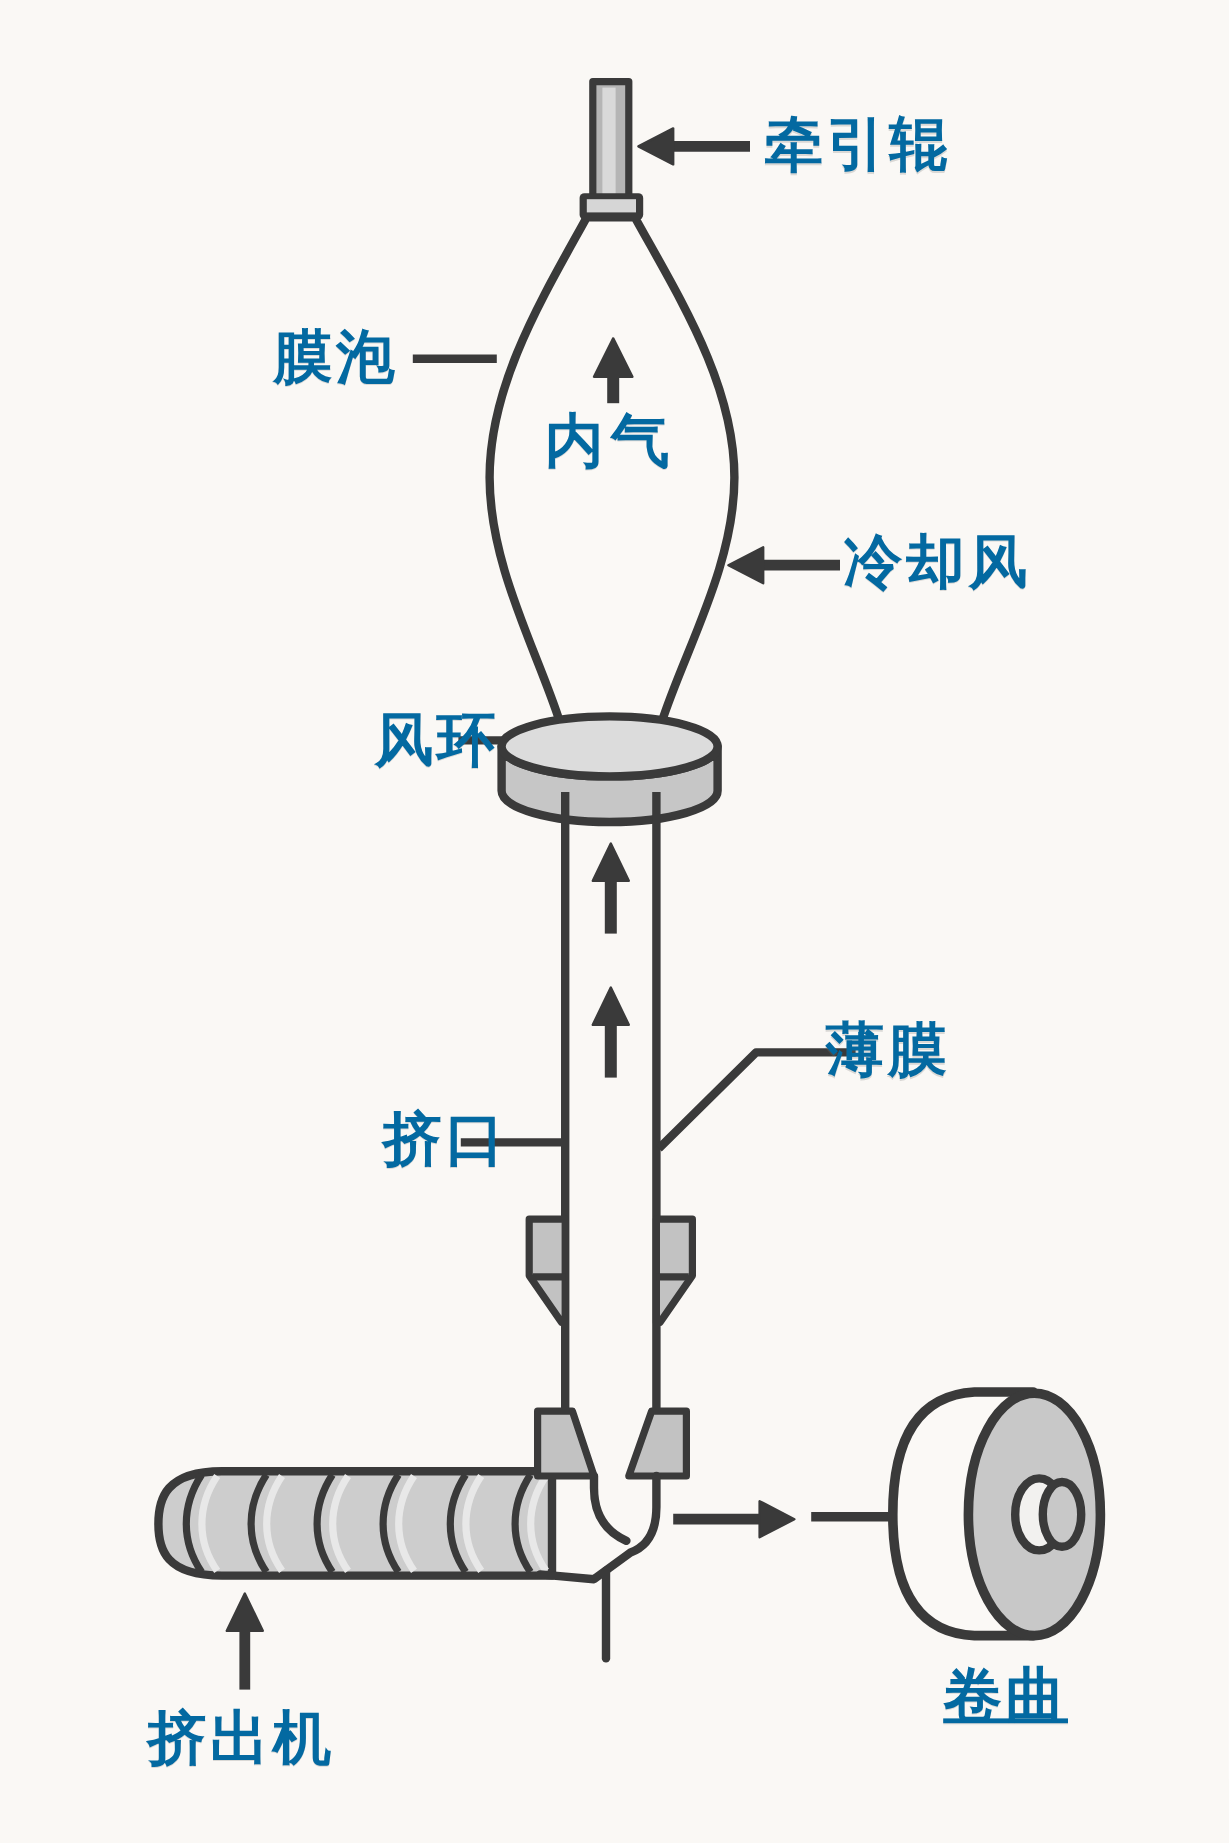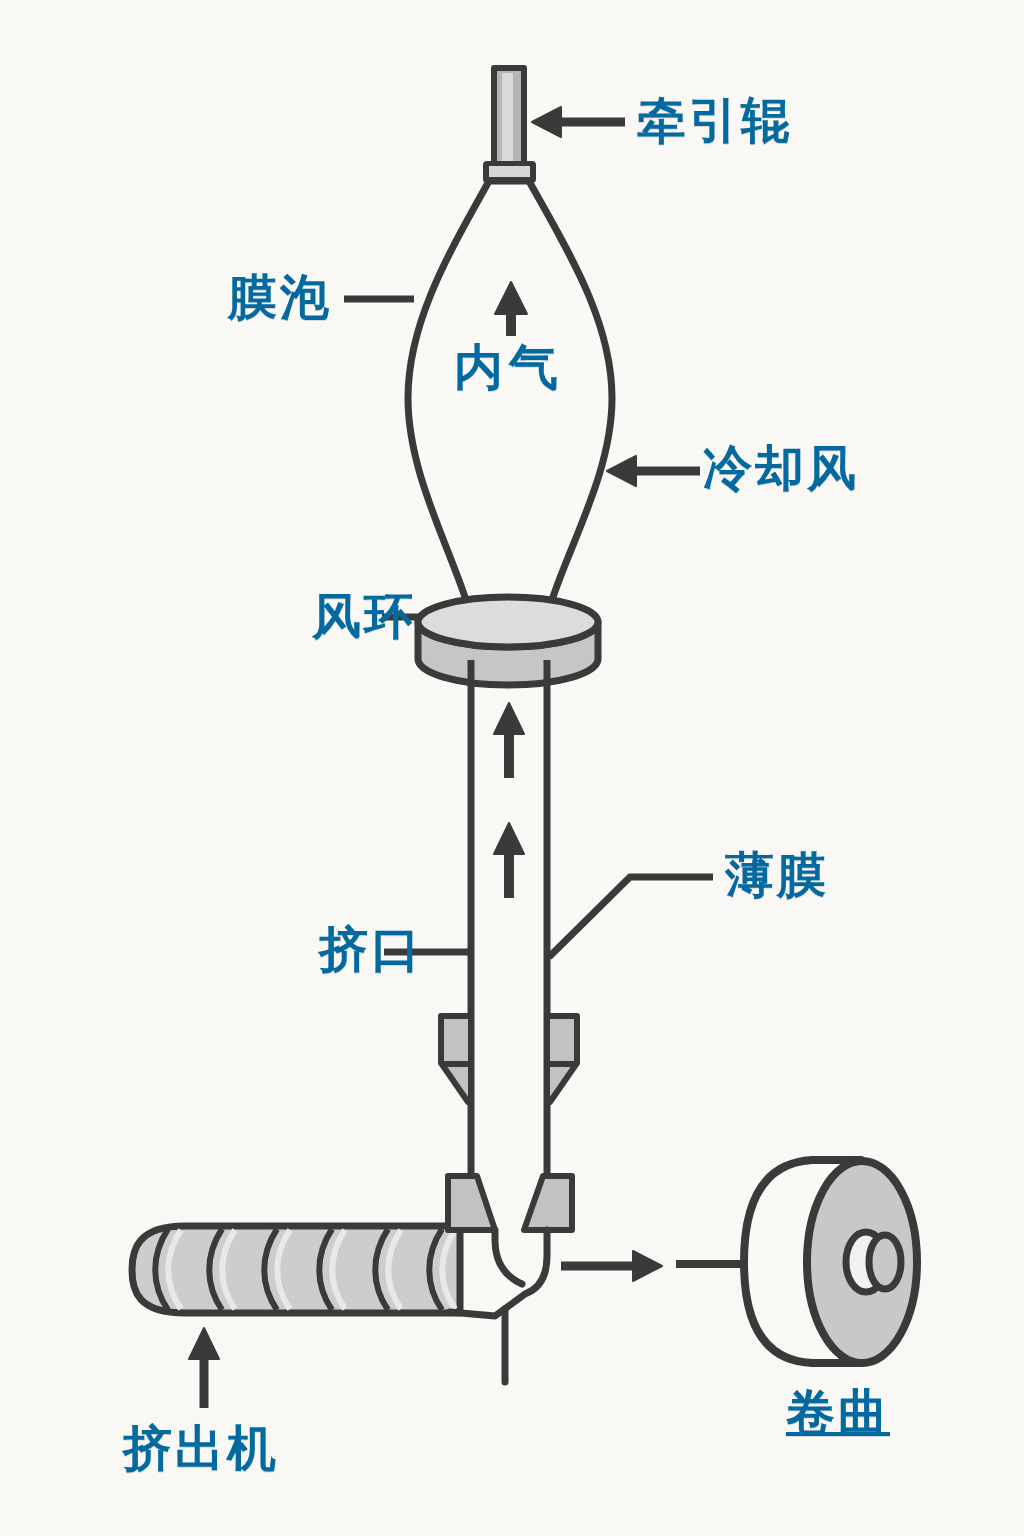--- a/index.html
+++ b/index.html
@@ -19,21 +19,21 @@
     color:#0369a1;
     white-space:nowrap;
     line-height:1.05;
     text-shadow:0 1px 0 rgba(120,120,120,.25);
   }
   .l-traction {left:637px; top:95px;}
   .l-bubble   {left:228px; top:272px;}
   .l-innerair {left:454px; top:342px; letter-spacing:6px;}
   .l-cooling  {left:703px; top:443px;}
   .l-airring  {left:264px; top:591px;margin-left:48px;}
-  .l-film     {left:725px; top:850px;}
+  .l-film     {left:688px; top:850px;}
   .l-die      {left:284px; top:924px;margin-left:35px;}
   .l-heater   {left:261px; top:1334px;}
   .l-extruder {left:123px; top:1423px;text-align:center;}
   .l-wind     {left:786px; top:1387px;text-decoration:underline;}
 </style>
 </head>
 <body>
 
 <div class="stage">
 

